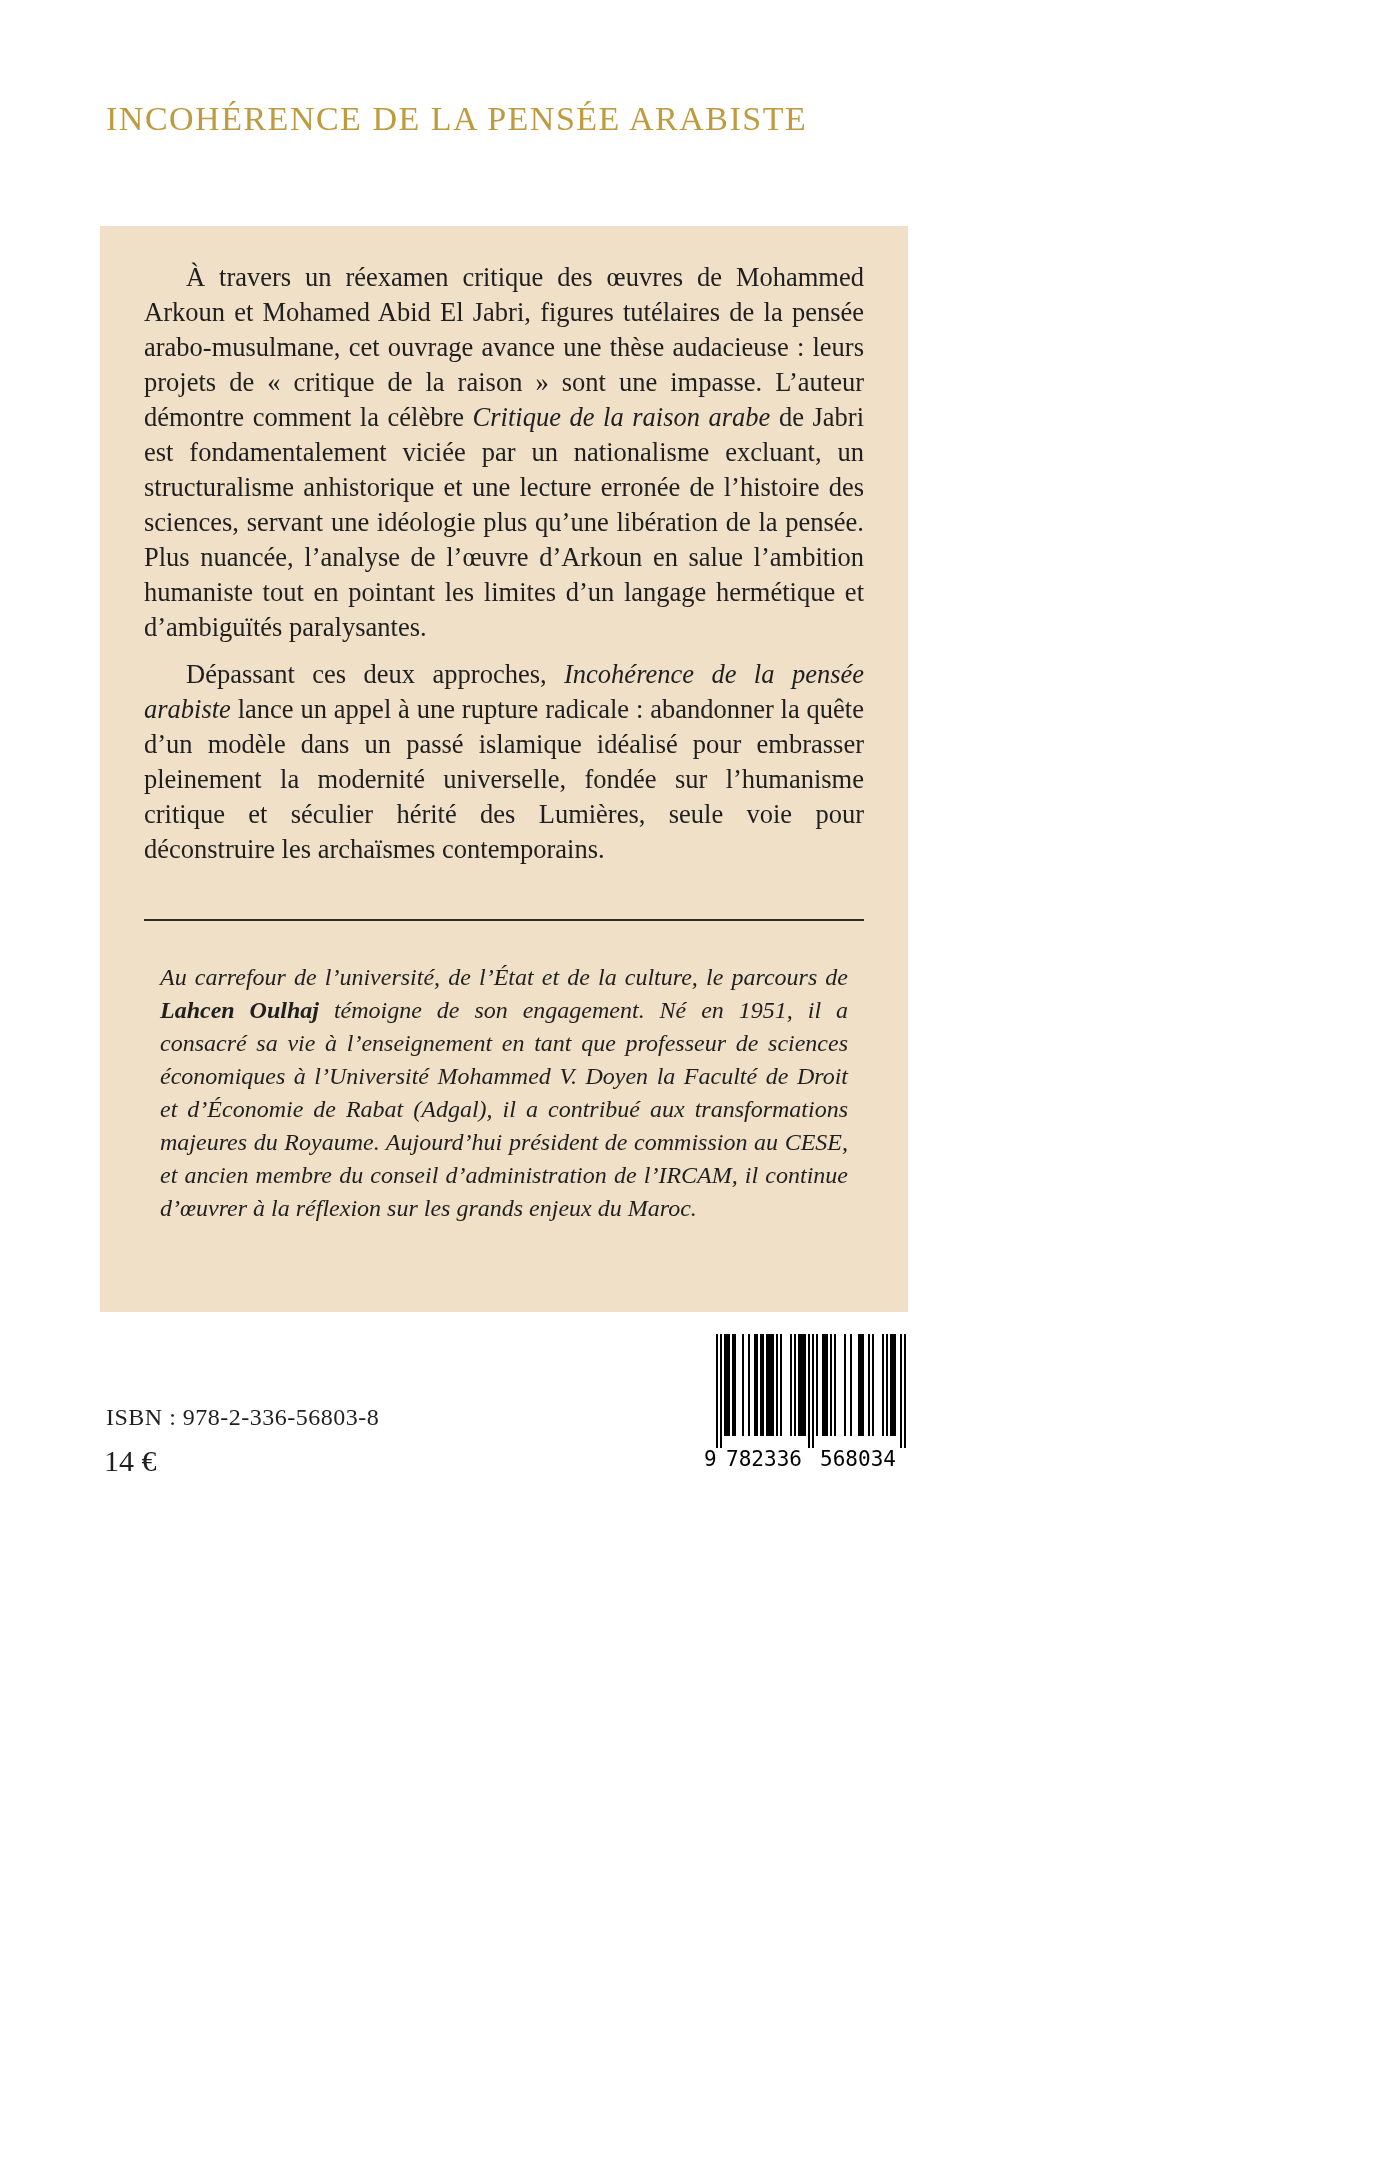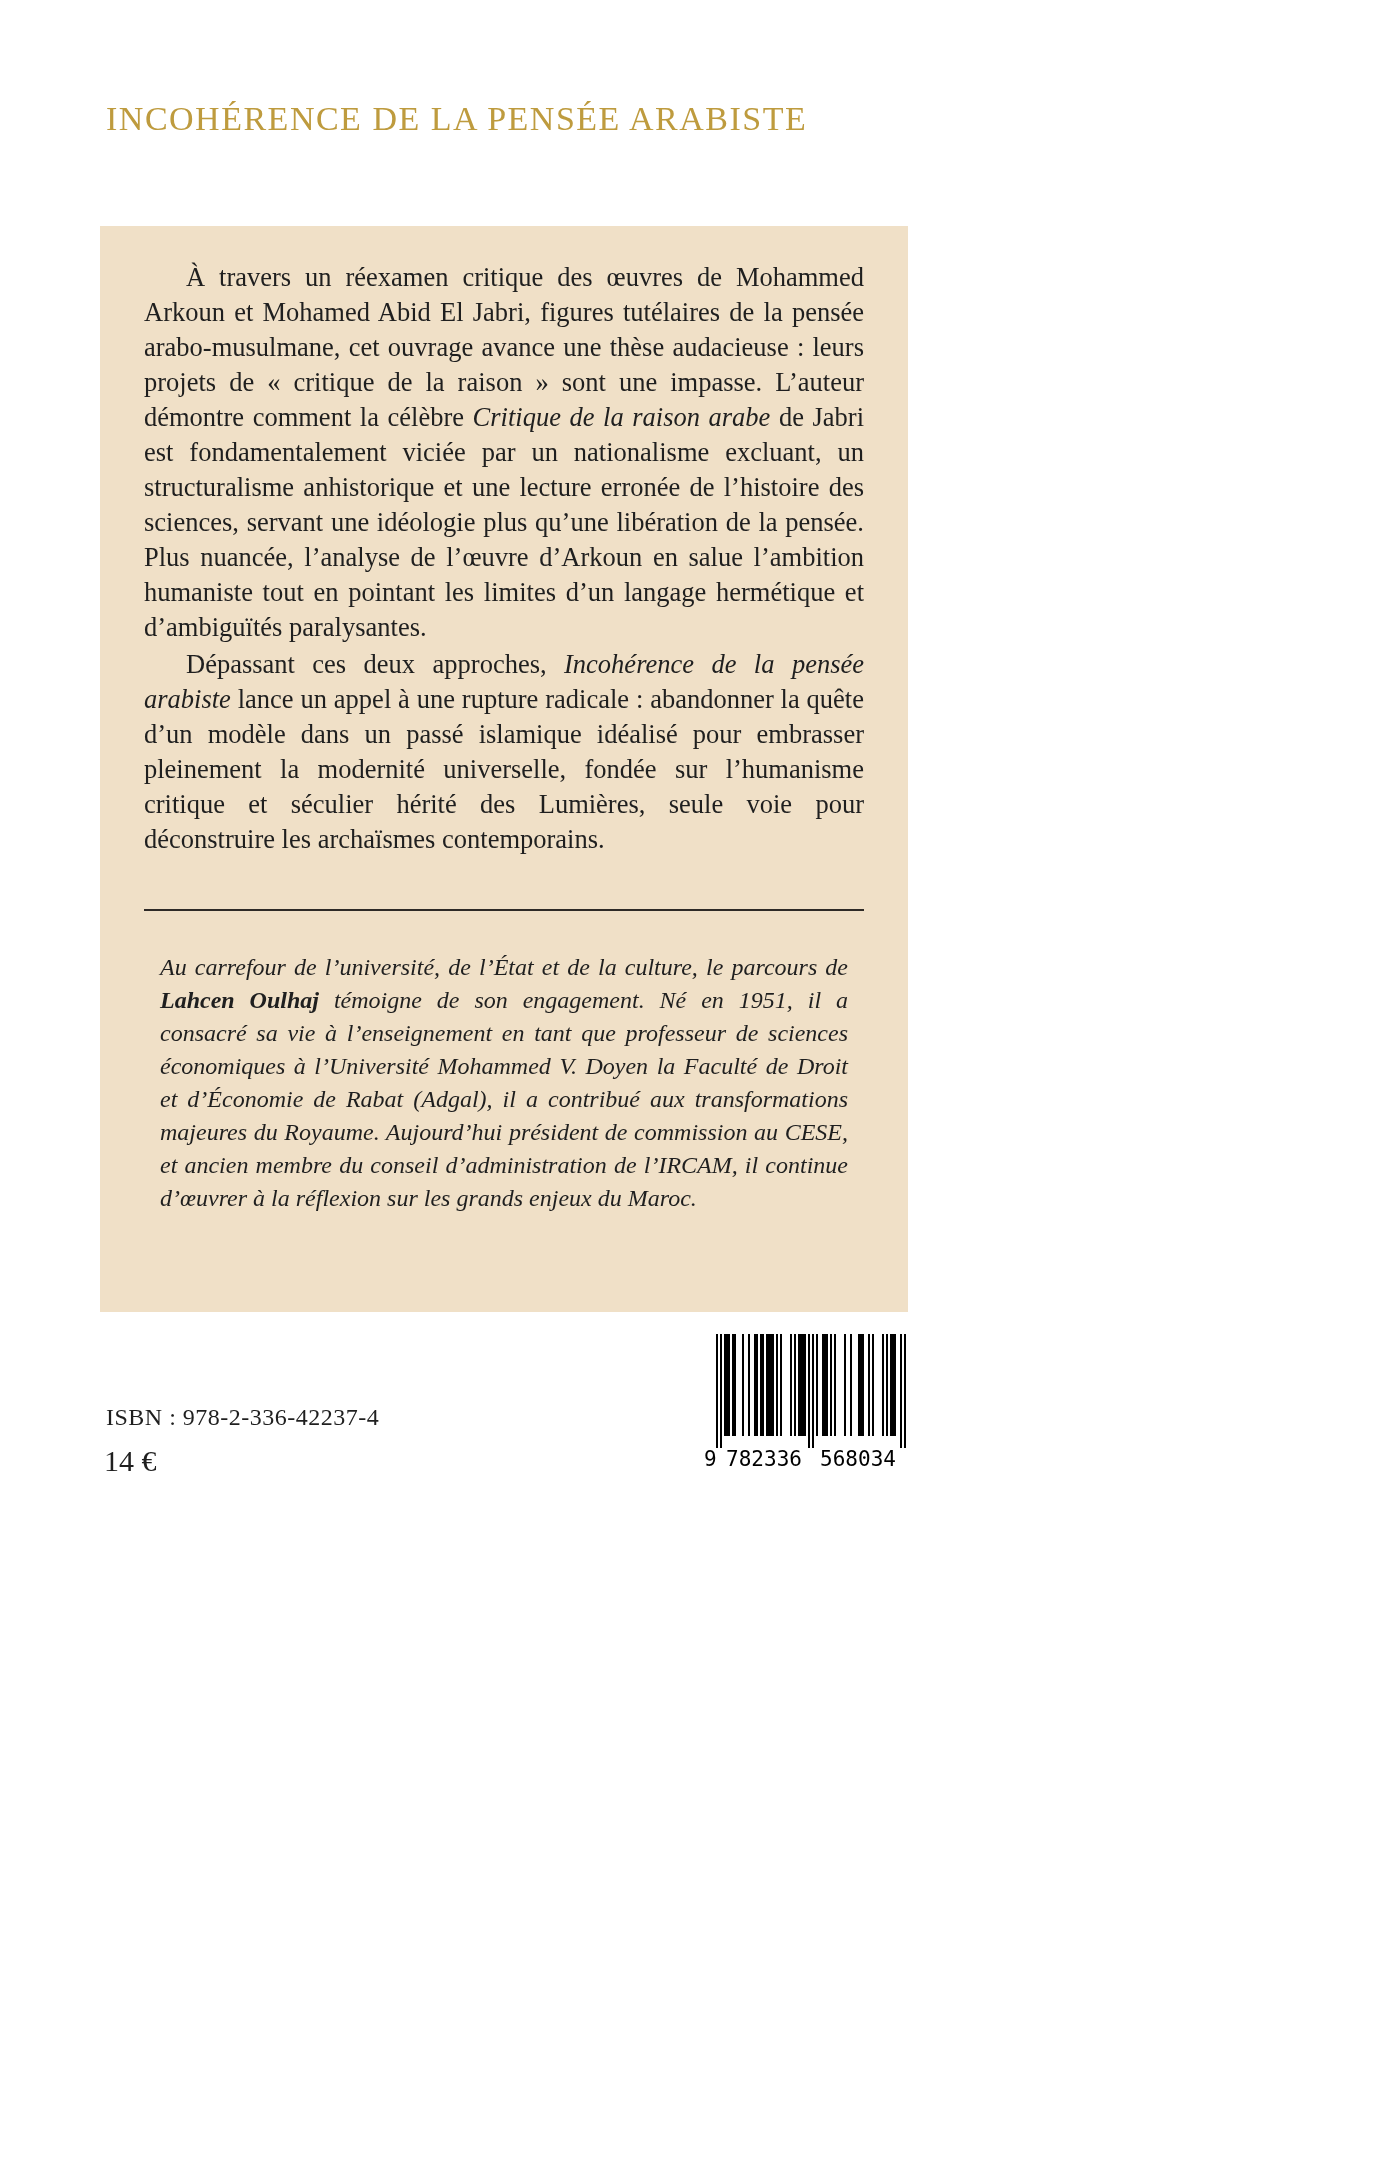--- a/index.html
+++ b/index.html
@@ -37,21 +37,21 @@
     padding: 34px 44px 0 44px;
   }
 
   .body-par {
     margin: 0;
     font-size: 26.5px;
     line-height: 35px;
     text-align: justify;
     text-indent: 42px;
   }
-  .body-par + .body-par { margin-top: 2px; }
+  .body-par + .body-par { margin-top: 12px; }
 
   .cited { }
 
   .separator {
     border: none;
     border-top: 2px solid #2e2a26;
     margin: 52px 0 40px 0;
   }
 
   .bio {
@@ -103,21 +103,21 @@
     <p class="body-par"><span>À travers un réexamen critique des œuvres de Mohammed Arkoun et Mohamed Abid El Jabri, figures tutélaires de la pensée arabo-musulmane, cet ouvrage avance une thèse audacieuse : leurs projets de « critique de la raison » sont une impasse. L’auteur démontre comment la célèbre </span><em class="cited">Critique de la raison arabe</em><span> de Jabri est fondamentalement viciée par un nationalisme excluant, un structuralisme anhistorique et une lecture erronée de l’histoire des sciences, servant une idéologie plus qu’une libération de la pensée. Plus nuancée, l’analyse de l’œuvre d’Arkoun en salue l’ambition humaniste tout en pointant les limites d’un langage hermétique et d’ambiguïtés paralysantes.</span></p>
 
     <p class="body-par"><span>Dépassant ces deux approches, </span><em class="cited">Incohérence de la pensée arabiste</em><span> lance un appel à une rupture radicale : abandonner la quête d’un modèle dans un passé islamique idéalisé pour embrasser pleinement la modernité universelle, fondée sur l’humanisme critique et séculier hérité des Lumières, seule voie pour déconstruire les archaïsmes contemporains.</span></p>
 
     <hr class="separator">
 
     <p class="bio"><span>Au carrefour de l’université, de l’État et de la culture, le parcours de </span><strong>Lahcen Oulhaj</strong><span> témoigne de son engagement. Né en 1951, il a consacré sa vie à l’enseignement en tant que professeur de sciences économiques à l’Université Mohammed V. Doyen la Faculté de Droit et d’Économie de Rabat (Adgal), il a contribué aux transformations majeures du Royaume. Aujourd’hui président de commission au CESE, et ancien membre du conseil d’administration de l’IRCAM, il continue d’œuvrer à la réflexion sur les grands enjeux du Maroc.</span></p>
 
   </section>
 
-  <div class="footer-isbn">ISBN : 978-2-336-42237-4</div>
+  <div class="footer-isbn">ISBN : 978-2-336-56803-8</div>
 
   <div class="footer-price">14 €</div>
 
   <div class="barcode">
     <svg viewBox="0 0 206 136" width="206" height="136" xmlns="http://www.w3.org/2000/svg">
       <g id="barcode-bars" fill="#000000">
           <rect x="12" y="0" width="2" height="114"></rect>
           <rect x="16" y="0" width="2" height="114"></rect>
           <rect x="20" y="0" width="2" height="102"></rect>
           <rect x="22" y="0" width="2" height="102"></rect>

